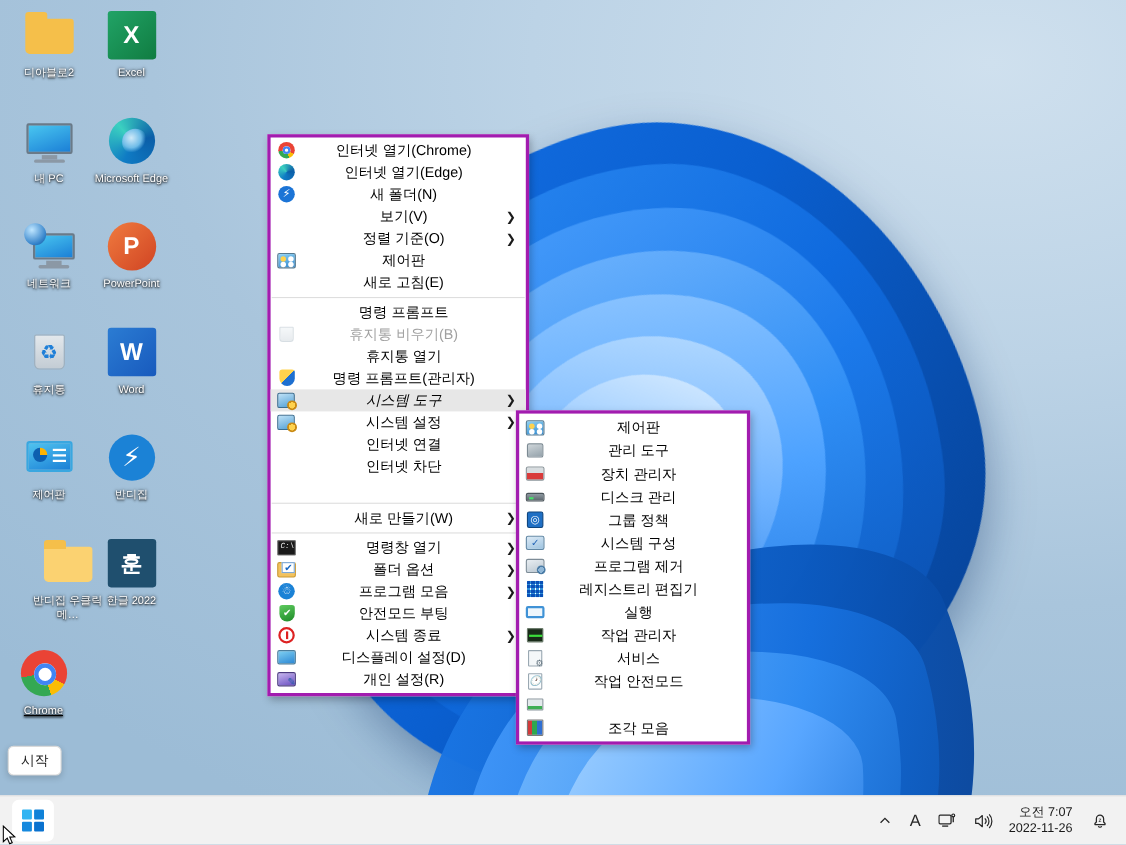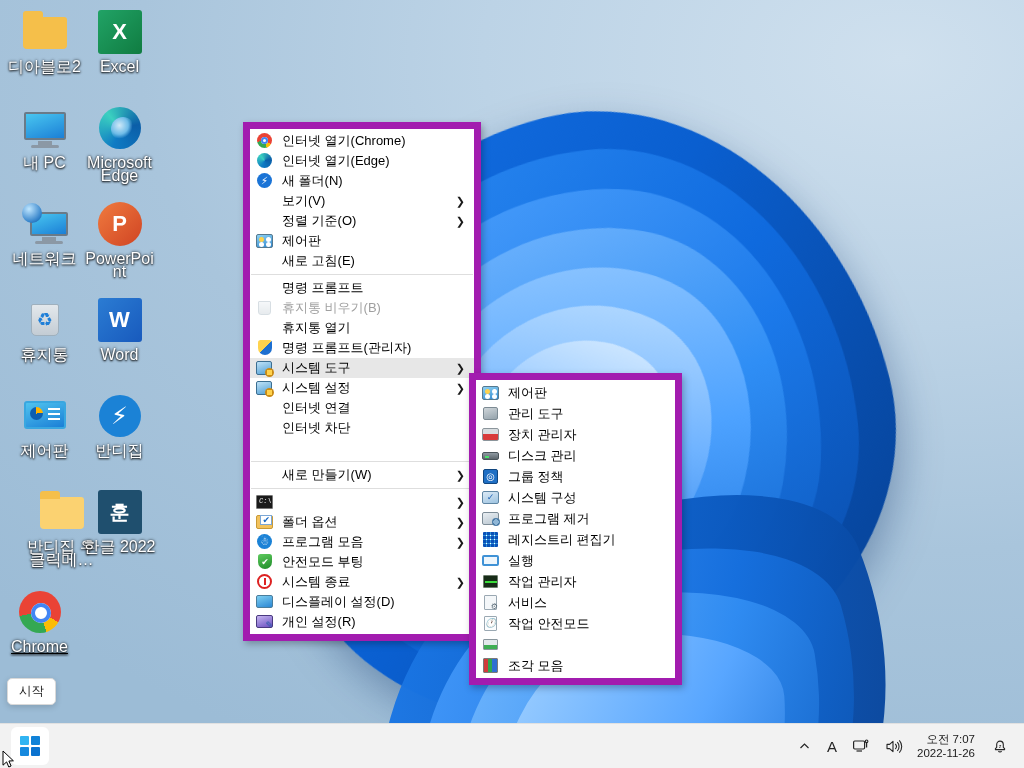--- a/index.html
+++ b/index.html
@@ -74,21 +74,21 @@
   #icon-grid{ position:absolute; left:0; top:0; width:170px; }
   .desk-icon{
     position:absolute; width:75px; text-align:center;
     cursor:default; user-select:none;
   }
   .desk-icon .glyph{
     width:48px; height:48px; margin:0 auto 4px;
     position:relative;
   }
   .desk-icon .lbl{
-    font-size:16px; line-height:13px; color:#fff;
+    font-size:10px; line-height:13px; color:#fff;
     text-shadow:0 0 3px rgba(0,0,0,.85),0 1px 2px rgba(0,0,0,.9);
     word-break:break-all;
   }
 
   
   .ic{ position:absolute; inset:0; }
   .folder{
     background:#f5bf4a;
     border-radius:3px 3px 4px 4px;
     top:9px; bottom:7px; left:2px; right:2px;
@@ -200,46 +200,47 @@
   }
   #tray-clock{
     text-align:right; line-height:14px; font-size:11.5px;
     padding:0 9px 0 6px; color:#1a1a1a;
   }
 
   
   .menu{
     position:absolute;
     background:#ffffff;
-    border:7px solid #a21caf;
+    border:3px solid #a21caf;
     box-shadow:2px 3px 7px rgba(0,0,0,.27);
     padding:2px 0;
     font-size:13px;
     color:#000;
     user-select:none;
+    text-align:center;
   }
   .mi{
     display:flex; align-items:center;
     height:20px; padding:0 0 0 6px;
     white-space:nowrap; cursor:default;
     position:relative;
   }
   .mi.tall{ height:21px; }
   .mi .mi-icon{
     width:18px; height:16px; margin-right:8px;
     flex:0 0 18px; position:relative;
   }
   .mi .mi-label{ flex:1 1 auto; padding-right:22px; }
   .mi .mi-arrow{
     position:absolute; right:9px; top:50%; transform:translateY(-50%);
     font-size:11px; color:#1a1a1a; font-weight:bold;
   }
   .mi.disabled .mi-label{ color:#a0a0a0; }
   .mi.disabled .mi-icon{ opacity:.4; }
-  .mi.selected{ background:#e7e7e7; }
+  .mi.selected{ background:#e7e7e7;font-style:italic; }
   .msep{ height:1px; background:#dedede; margin:3px 1px; }
 
   #menu-main{ left:243px; top:122px; width:238px; }
   #menu-sub{ left:469px; top:373px; width:213px; }
 
   
   .mico{ position:absolute; inset:0; }
   .mc-chrome{ border-radius:50%; left:1px; top:0; width:15px; height:15px;
     background:conic-gradient(#ea4335 0 33%,#fbbc05 0 45%,#34a853 0 72%,#ea4335 0); }
   .mc-chrome:after{ content:""; position:absolute; left:4px; top:4px;
@@ -574,20 +575,21 @@
     <span class="mi-label">새로 만들기(W)</span>
     <span class="mi-arrow">❯</span>
   </div>
 
   <div class="msep"></div>
 
   <div class="mi">
     <span class="mi-icon">
         <i class="mico mc-cmd"></i>
       </span>
+    <span class="mi-label">명령창 열기</span>
     <span class="mi-arrow">❯</span>
   </div>
 
   <div class="mi">
     <span class="mi-icon">
         <i class="mico mc-foldopt"></i>
       </span>
     <span class="mi-label">폴더 옵션</span>
     <span class="mi-arrow">❯</span>
   </div>

